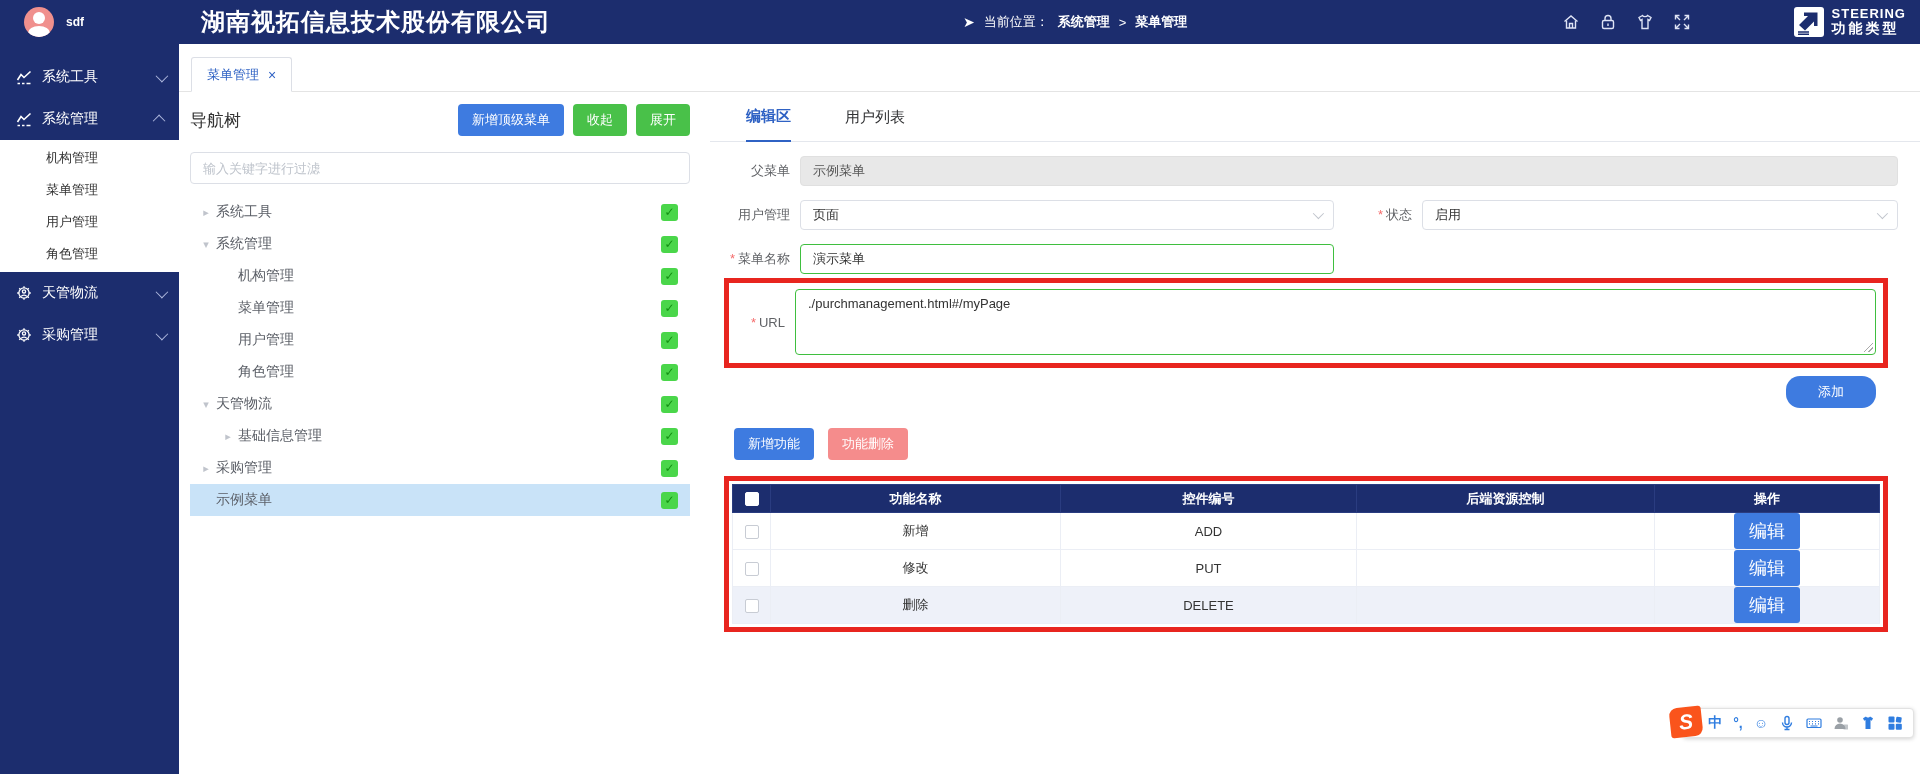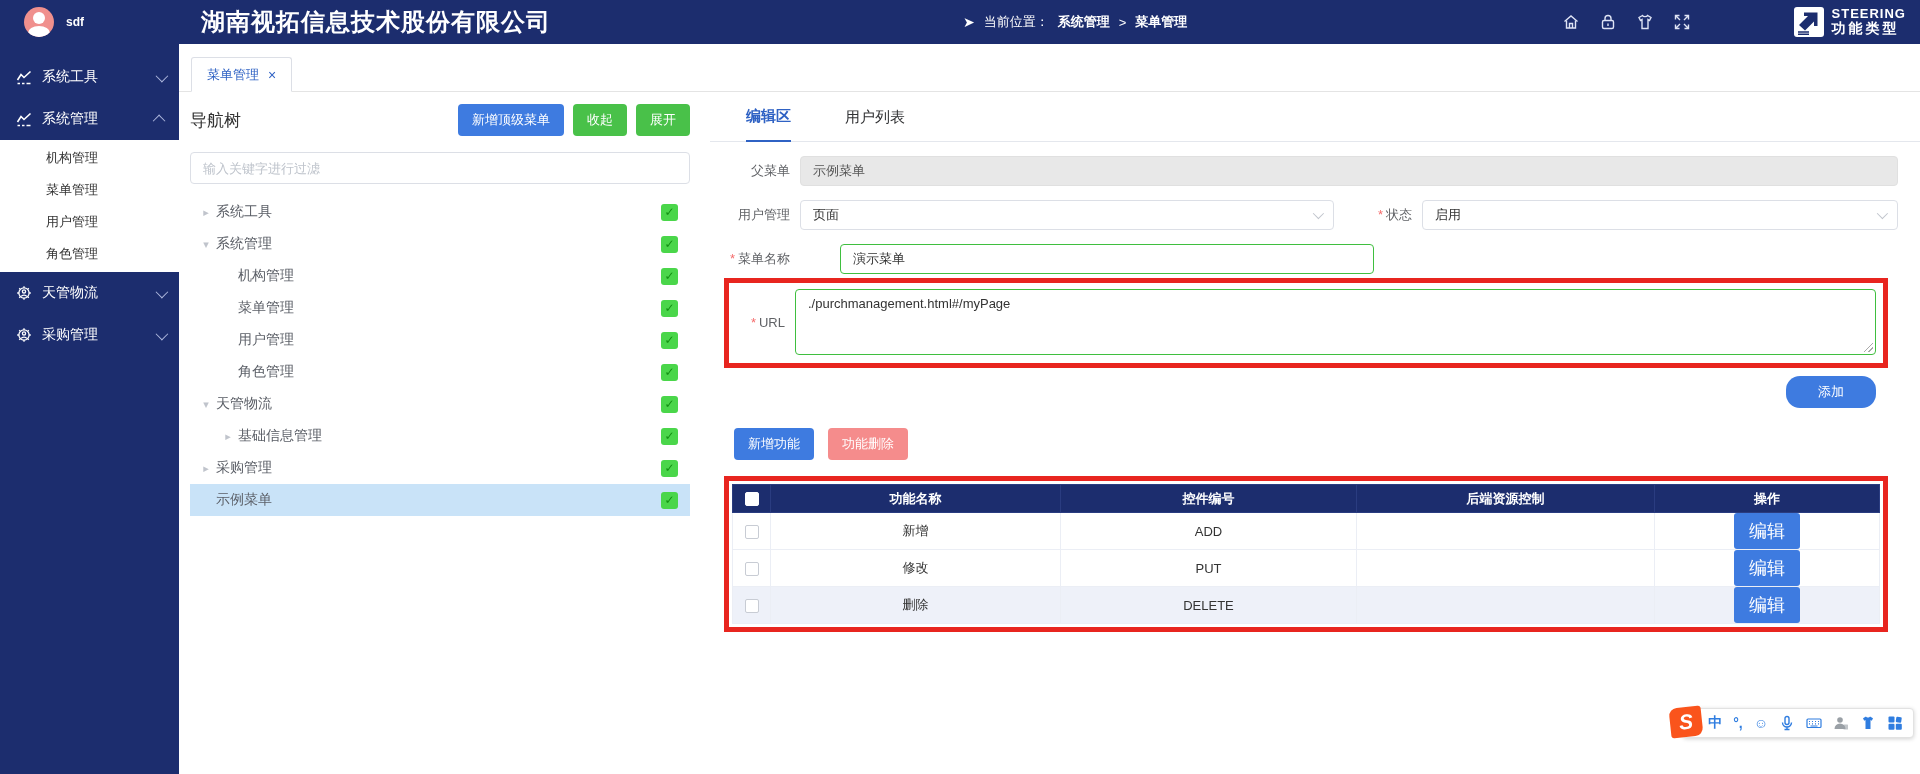--- a/index.html
+++ b/index.html
@@ -65,21 +65,21 @@
   .editor-tabs { height:50px; border-bottom:1px solid #e4e7ed; display:flex; gap:54px; padding-left:36px; align-items:flex-end; }
   .etab { padding-bottom:14px; font-size:15px; color:#303133; cursor:pointer; }
   .etab.active { color:#2f62c4; border-bottom:2px solid #2f62c4; margin-bottom:-1px; font-weight:bold; }
   .form { padding:14px 22px 0 12px; }
   .frow { display:flex; align-items:center; margin-bottom:14px; }
   .flabel { width:78px; flex:none; text-align:right; padding-right:10px; color:#606266; font-size:13px; }
   .flabel-mid { width:88px; flex:none; text-align:right; padding-right:10px; color:#606266; font-size:13px; }
   .req { color:#f56c6c; margin-right:3px; }
   .inp { height:30px; border:1px solid #dcdfe6; border-radius:4px; padding:0 12px; font-size:13px; color:#333; font-family:inherit; outline:none; }
   .inp.disabled { background:#e8e8e8; border-color:#e0e0e0; color:#555; }
-  .inp.green { border-color:#3fbf3f;margin-left:40px; }
+  .inp.green { border-color:#3fbf3f; }
   .grow { flex:1; }
   .sel { position:relative; display:flex; align-items:center; background:#fff; cursor:pointer; }
   .sel .sel-chev { position:absolute; right:12px; width:8px; height:8px; border-right:1.3px solid #c0c4cc; border-bottom:1.3px solid #c0c4cc; transform:rotate(45deg) translateY(-2px); }
   .sel-type { width:534px; }
   .redbox1 { border:5px solid #e8251f; margin:-4px 10px 0 2px; padding:6px 7px 8px 0; }
   .redbox1 .flabel { width:66px; }
   .url-wrap { flex:1; position:relative; }
   .url-area { width:100%; height:66px; border:1px solid #3fbf3f; border-radius:4px; padding:6px 12px; font-size:13px; color:#333; font-family:inherit; resize:none; outline:none; display:block; }
   .resize-handle { position:absolute; right:3px; bottom:3px; width:9px; height:9px; background:
       linear-gradient(135deg, transparent 0 45%, #aaa 45% 55%, transparent 55% 70%, #aaa 70% 80%, transparent 80%); cursor:nwse-resize; }

